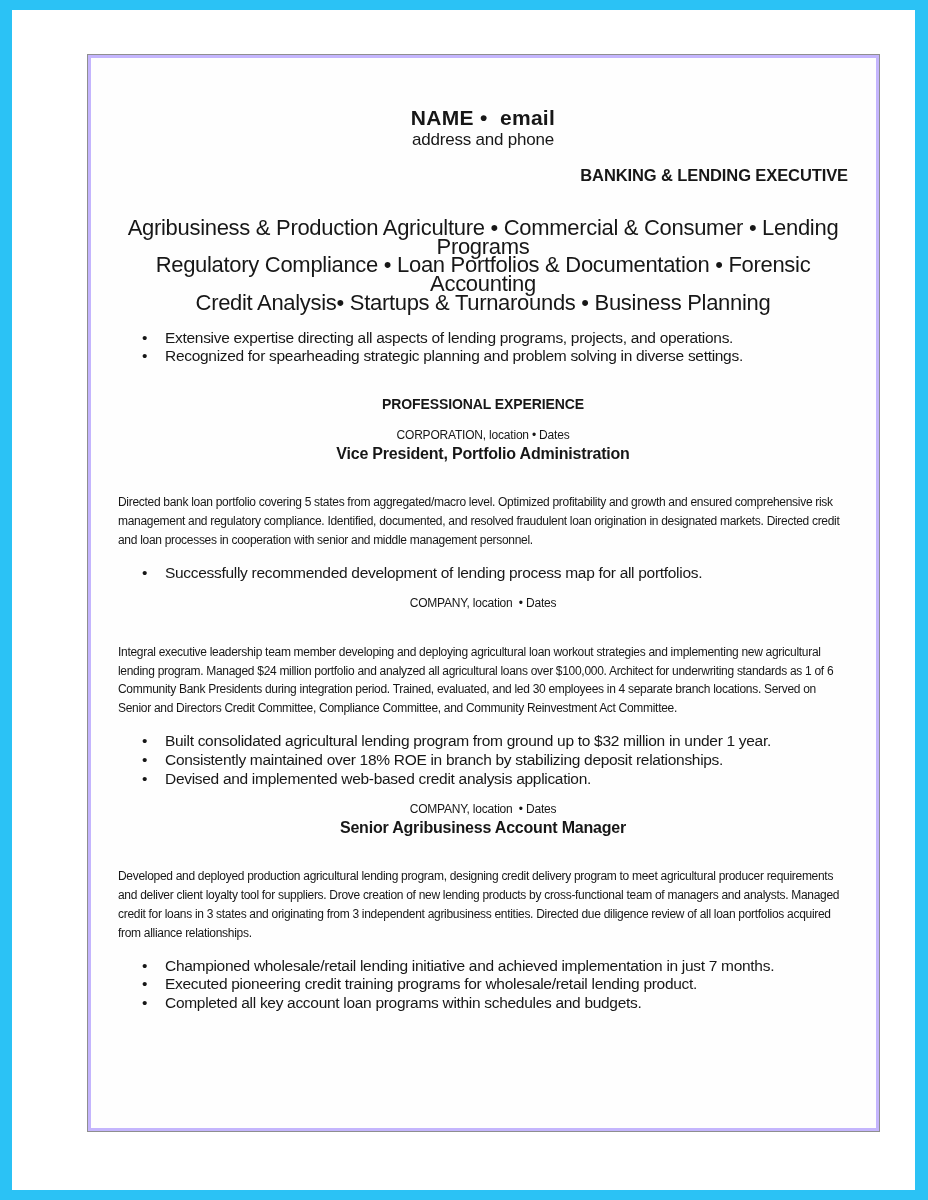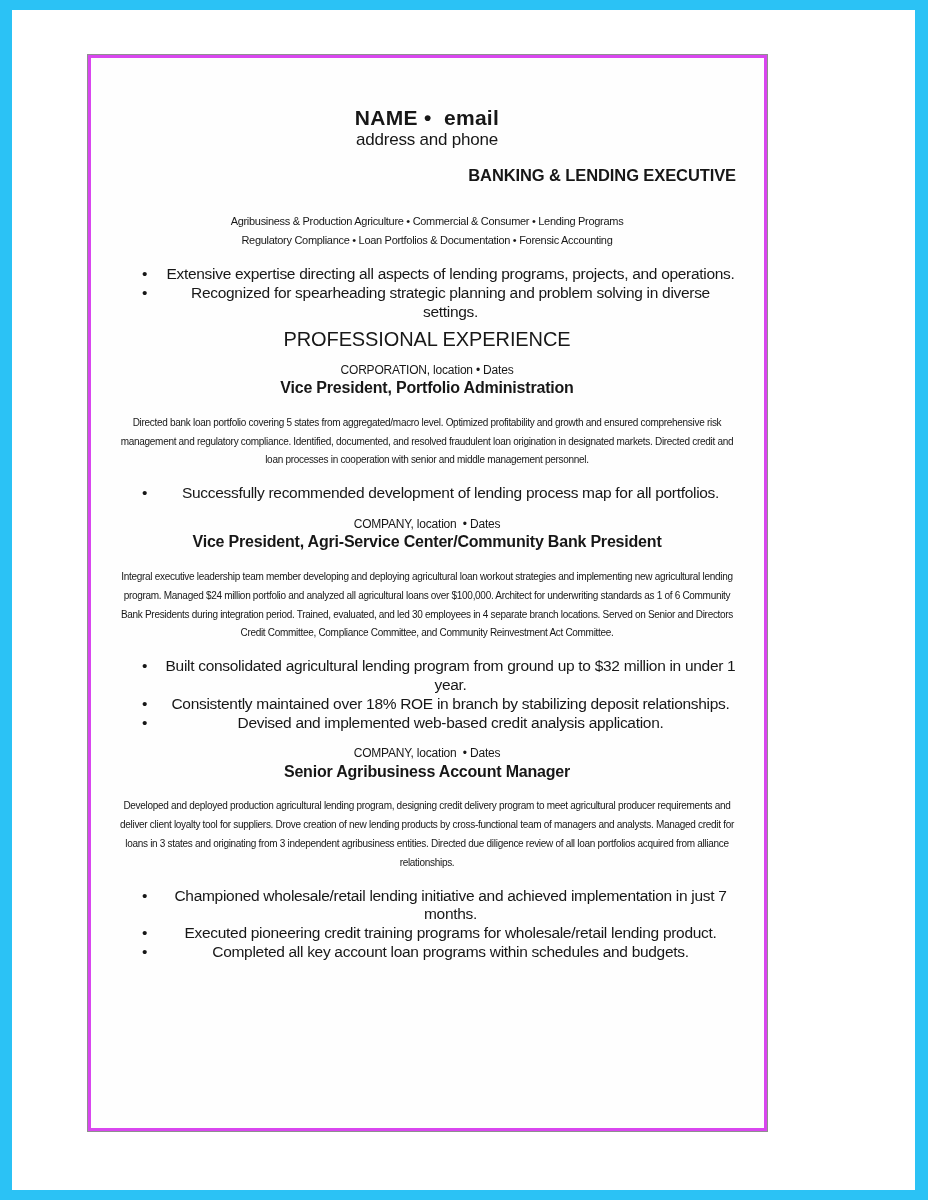--- a/index.html
+++ b/index.html
@@ -13,23 +13,23 @@
     border-color: #2BC2F5;
     border-width: 10px 13px 10px 12px;
     overflow: hidden;
     font-family: "Liberation Sans", sans-serif;
     color: #171717;
   }
   .frame {
     position: absolute;
     left: 76px;
     top: 45px;
-    width: 679px;
+    width: 791px;
     height: 1076px;
-    border: 3px solid #d946ef;
+    border: 3px solid #c4b5fd;
     box-shadow: 0 0 0 1px #8f8f8f;
     background: #fefefe;
     padding: 47px 28px 0 27px;
   }
   .center { text-align: center; }
   .name-line {
     font-size: 21px;
     font-weight: bold;
     letter-spacing: 0.3px;
     line-height: 25px;
@@ -37,57 +37,57 @@
   }
   .contact-line { font-size: 17px; line-height: 19px; letter-spacing: -0.2px; }
   .doc-title {
     font-size: 16.5px;
     font-weight: bold;
     letter-spacing: -0.1px;
     margin-top: 16px;
     line-height: 20px;
     text-align: right;
   }
-  .keywords { margin-top: 27px; font-size: 11px; line-height: 18.7px; letter-spacing: -0.3px; }
+  .keywords { margin-top: 34px; font-size: 22px; line-height: 18.7px; letter-spacing: -0.3px; }
   .section-title {
-    font-size: 20px;
-    font-weight: normal;
-    margin-top: 7px;
+    font-size: 14px;
+    font-weight: bold;
+    margin-top: 28px;
     line-height: 20px;
     letter-spacing: -0.1px;
   }
   .job-heading {
     margin-top: 12px;
     font-size: 12px;
     font-weight: normal;
     line-height: 18.5px;
     letter-spacing: -0.2px;
     white-space: pre-wrap;
   }
   .job-role {
     font-size: 16px;
     font-weight: bold;
     line-height: 18.5px;
     letter-spacing: -0.2px;
   }
   .para {
-    margin-top: 16px;
-    font-size: 10px;
+    margin-top: 30px;
+    font-size: 12px;
     line-height: 18.8px;
     letter-spacing: -0.3px;
-    text-align: center;
+    text-align: left;
   }
   ul.bullets {
     margin: 14px 0 0 0;
     padding: 0;
     list-style: none;
     font-size: 15.5px;
     line-height: 18.8px;
     letter-spacing: -0.3px;
-    text-align: center;
+    text-align: left;
   }
   ul.bullets li { position: relative; padding-left: 47px; }
   ul.bullets li::before {
     content: "\2022";
     position: absolute;
     left: 24px;
     top: 0;
   }
 </style>
 </head>
@@ -97,38 +97,38 @@
   <div class="frame">
 
     <div class="center name-line">NAME •  email</div>
     <div class="center contact-line">address and phone</div>
 
     <div class="center doc-title">BANKING &amp; LENDING EXECUTIVE</div>
 
     <div class="keywords center">
       <div>Agribusiness &amp; Production Agriculture • Commercial &amp; Consumer • Lending Programs</div>
       <div>Regulatory Compliance • Loan Portfolios &amp; Documentation • Forensic Accounting</div>
+      <div>Credit Analysis• Startups &amp; Turnarounds • Business Planning</div>
     </div>
 
     <ul class="bullets" style="margin-top:16px">
       <li>Extensive expertise directing all aspects of lending programs, projects, and operations.</li>
       <li>Recognized for spearheading strategic planning and problem solving in diverse settings.</li>
     </ul>
 
     <div class="center section-title">PROFESSIONAL EXPERIENCE</div>
 
     <div class="center job-heading">CORPORATION, location • Dates</div>
     <div class="center job-role">Vice President, Portfolio Administration</div>
     <div class="para">Directed bank loan portfolio covering 5 states from aggregated/macro level. Optimized profitability and growth and ensured comprehensive risk management and regulatory compliance. Identified, documented, and resolved fraudulent loan origination in designated markets. Directed credit and loan processes in cooperation with senior and middle management personnel.</div>
     <ul class="bullets">
       <li>Successfully recommended development of lending process map for all portfolios.</li>
     </ul>
 
     <div class="center job-heading">COMPANY, location  • Dates</div>
-    <div class="center job-role">Vice President, Agri-Service Center/Community Bank President</div>
     <div class="para">Integral executive leadership team member developing and deploying agricultural loan workout strategies and implementing new agricultural lending program. Managed $24 million portfolio and analyzed all agricultural loans over $100,000. Architect for underwriting standards as 1 of 6 Community Bank Presidents during integration period. Trained, evaluated, and led 30 employees in 4 separate branch locations. Served on Senior and Directors Credit Committee, Compliance Committee, and Community Reinvestment Act Committee.</div>
     <ul class="bullets">
       <li>Built consolidated agricultural lending program from ground up to $32 million in under 1 year.</li>
       <li>Consistently maintained over 18% ROE in branch by stabilizing deposit relationships.</li>
       <li>Devised and implemented web-based credit analysis application.</li>
     </ul>
 
     <div class="center job-heading">COMPANY, location  • Dates</div>
     <div class="center job-role">Senior Agribusiness Account Manager</div>
     <div class="para">Developed and deployed production agricultural lending program, designing credit delivery program to meet agricultural producer requirements and deliver client loyalty tool for suppliers. Drove creation of new lending products by cross-functional team of managers and analysts. Managed credit for loans in 3 states and originating from 3 independent agribusiness entities. Directed due diligence review of all loan portfolios acquired from alliance relationships.</div>

